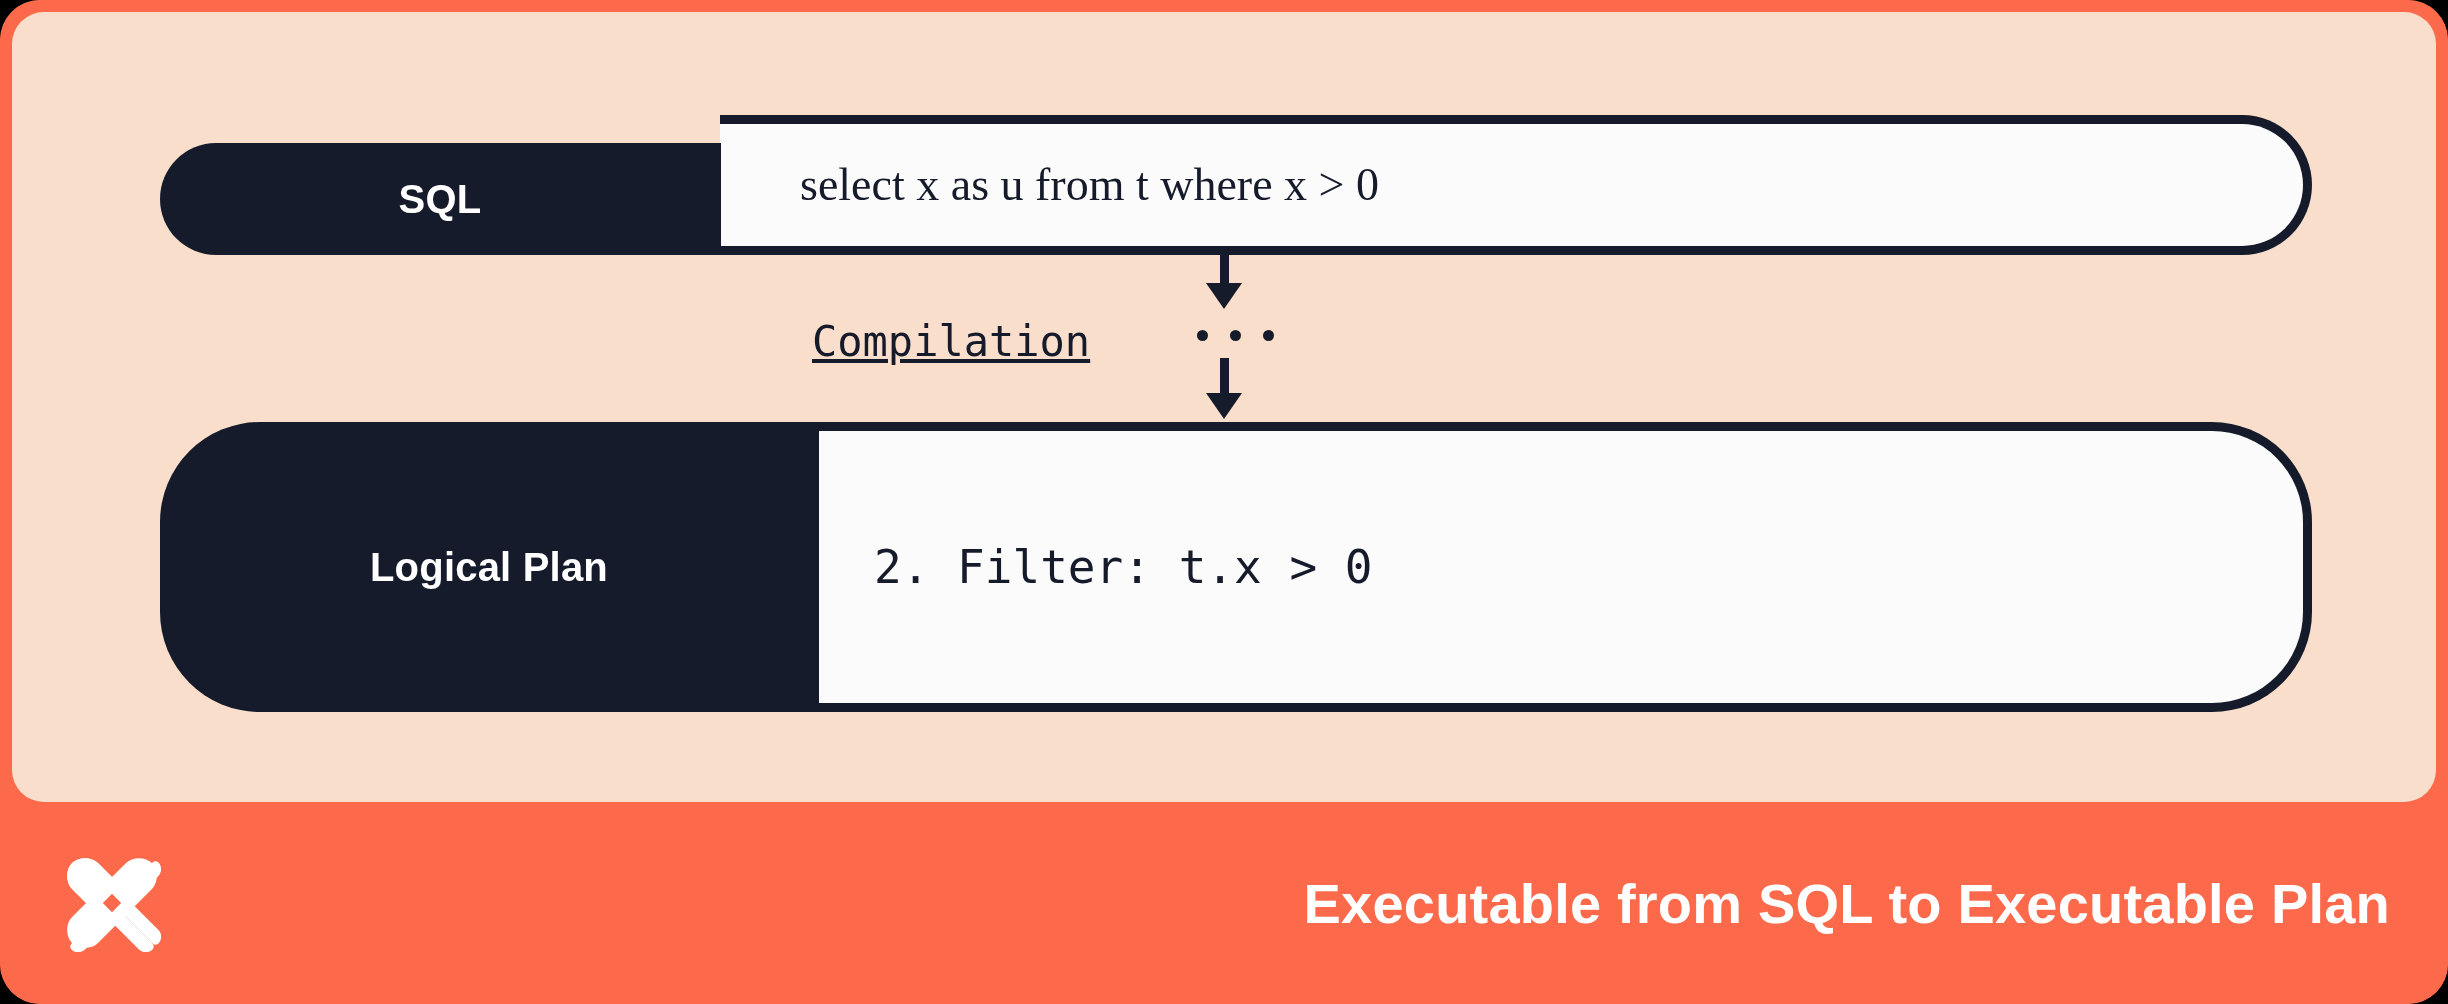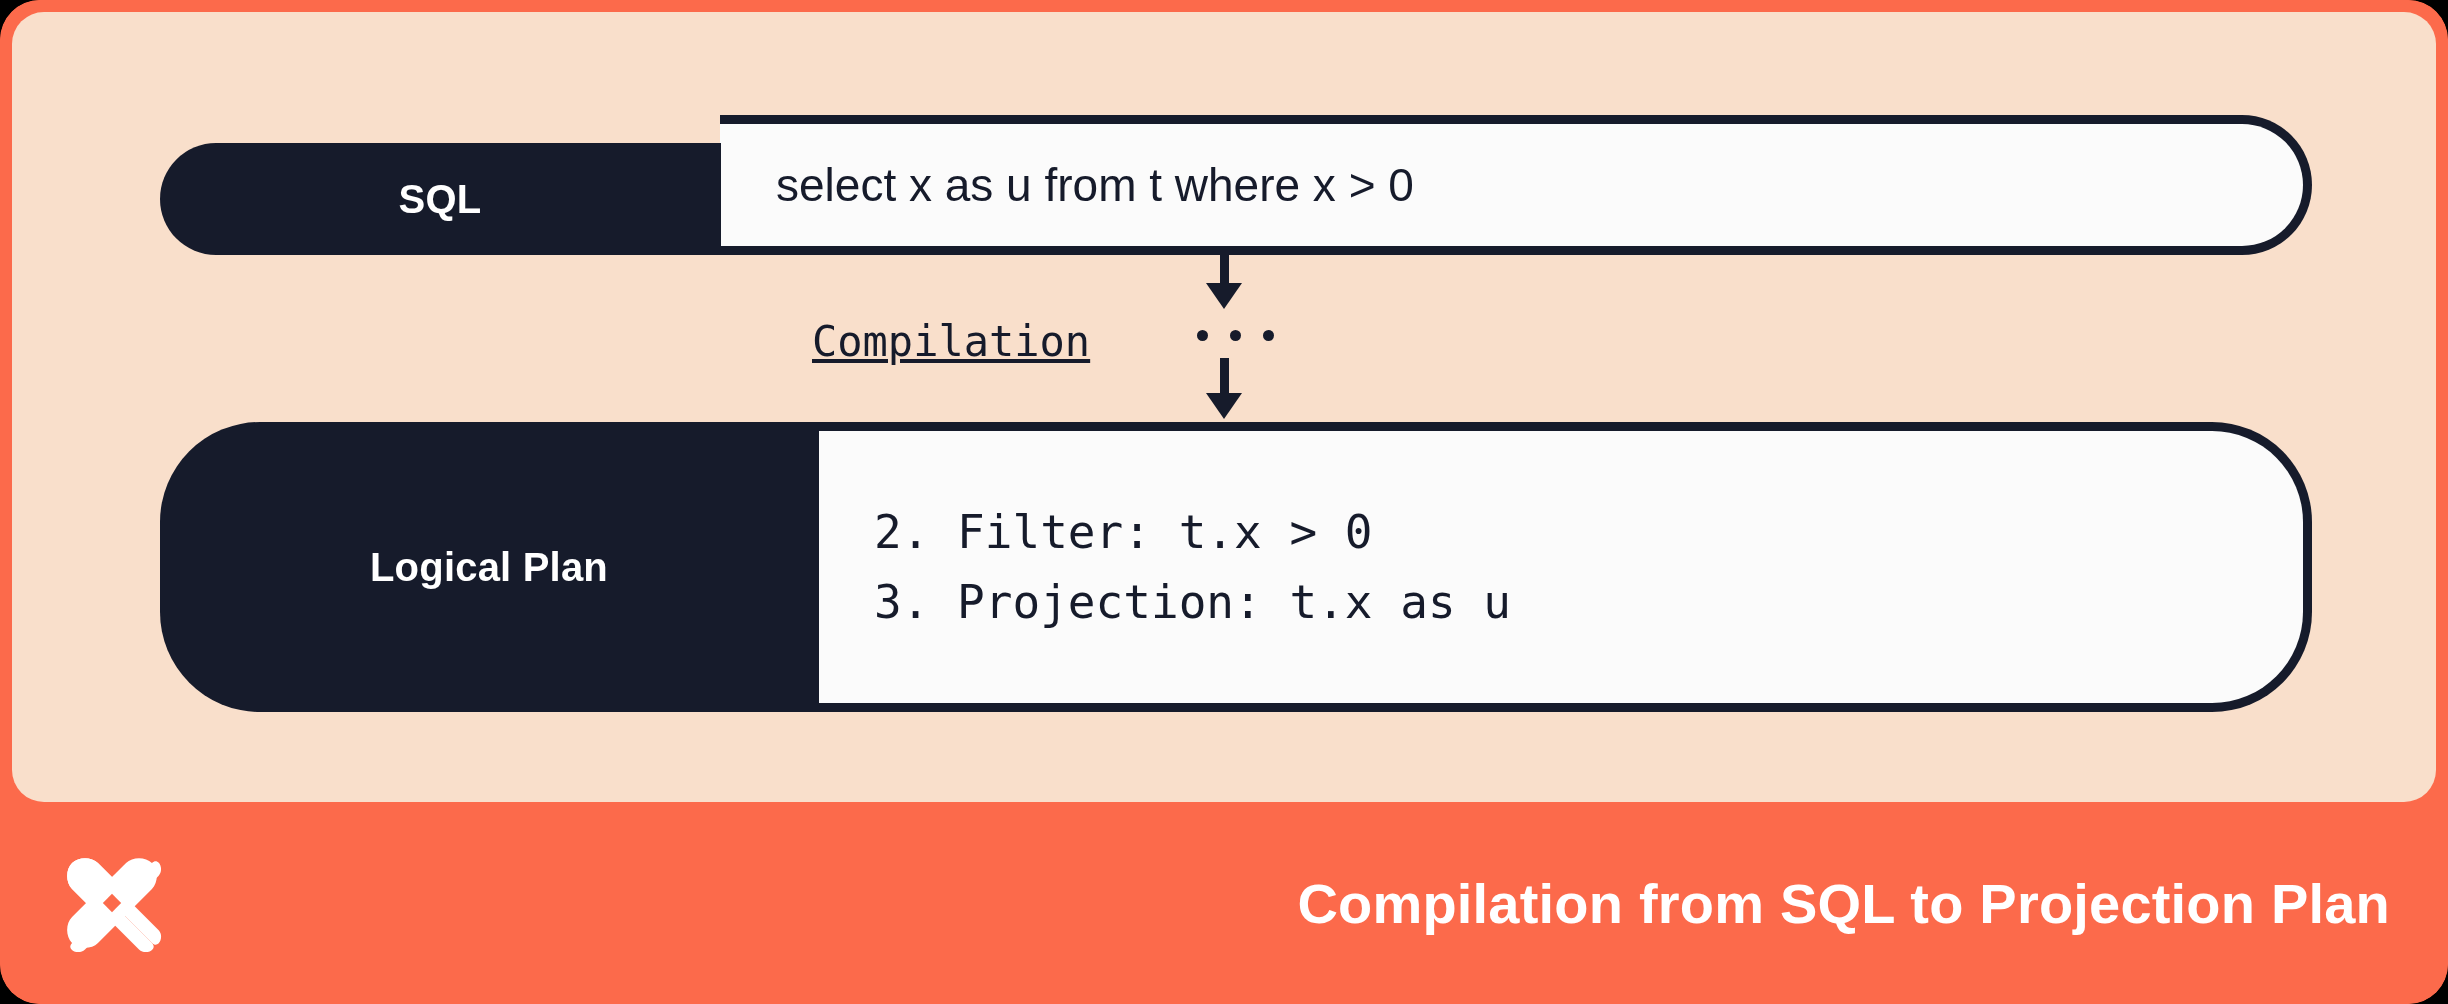--- a/index.html
+++ b/index.html
@@ -120,25 +120,26 @@
     content: "";
     position: absolute;
     right: -1px;
     top: 0;
     bottom: 0;
     width: 2px;
     background: #161B2B;
   }
 
   .code {
-    font-family: Liberation Sans, sans-serif;
+    font-family: Liberation Serif, serif;
     color: #161B2B;
     font-size: 46px;
     line-height: 1.0;
     white-space: pre;
+    margin-left: 24px;
   }
 
   .plan-line {
     font-family: "DejaVu Sans Mono", "Liberation Mono", monospace;
     color: #161B2B;
     font-size: 46px;
     line-height: 70px;
     white-space: pre;
   }
 
@@ -272,28 +273,27 @@
       <span></span>
       <span></span>
     </div>
 
     <div class="row row-plan">
       <div class="label-cell">
         <span>Logical Plan</span>
       </div>
       <div class="content-cell">
         <div class="plan-line">2. Filter: t.x &gt; 0</div>
-        <div class="plan-line">3. Projection: t.x as u</div>
       </div>
     </div>
 
   </div>
 
   <div class="footer">
     <svg class="logo" viewBox="0 0 100 100">
       <path d="M13 13 C 19 7, 31 7, 37 13 L 62 38 L 87 13 C 93 7, 99 19, 93 25 L 68 50 L 93 75 C 99 81, 93 93, 87 87 L 62 62 L 37 87 C 31 93, 19 93, 13 87 C 7 81, 7 69, 13 63 L 26 50 L 13 37 C 7 31, 7 19, 13 13 Z" fill="#FFFFFF"></path>
       <path d="M13 13 C 7 19, 7 31, 13 37 L 38 62 L 13 87 C 7 93, 19 99, 25 93 L 50 68 L 75 93 C 81 99, 93 93, 87 87 L 62 62 L 87 37 C 93 31, 93 19, 87 13 C 81 7, 69 7, 63 13 L 50 26 L 37 13 C 31 7, 19 7, 13 13 Z" fill="#FFFFFF"></path>
       <rect x="44" y="44" width="12" height="12" transform="rotate(45 50 50)" fill="#FC6A4B"></rect>
     </svg>
-    <div class="footer-title">Compilation from SQL to Projection Plan</div>
+    <div class="footer-title">Executable from SQL to Executable Plan</div>
   </div>
 
 </div>
 
 </body></html>

